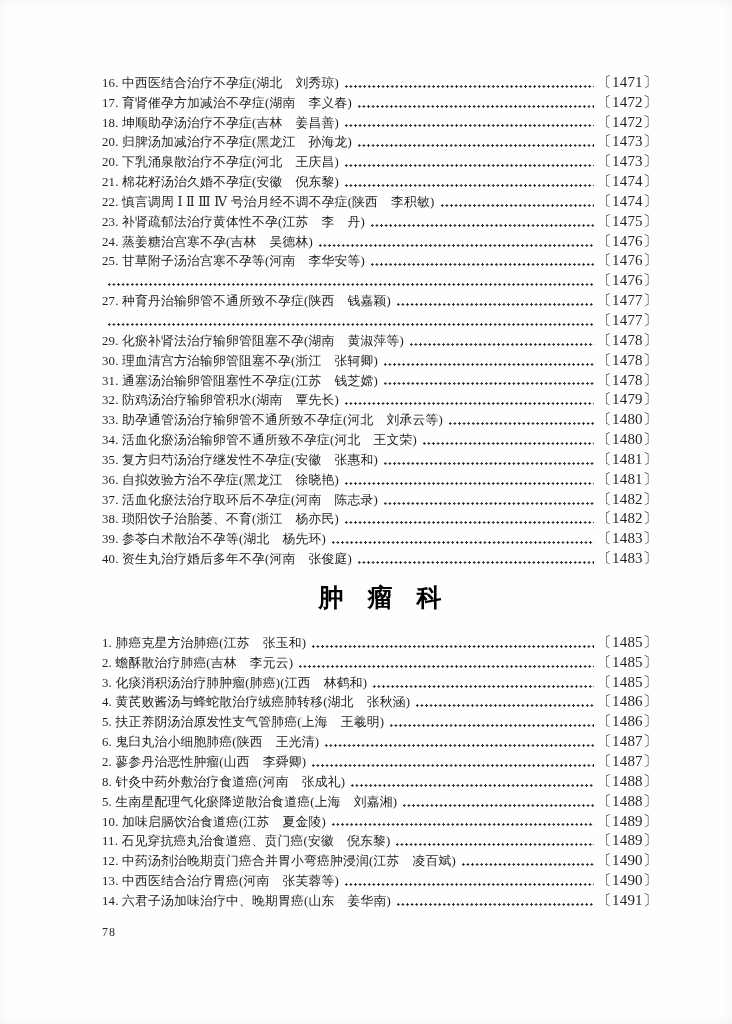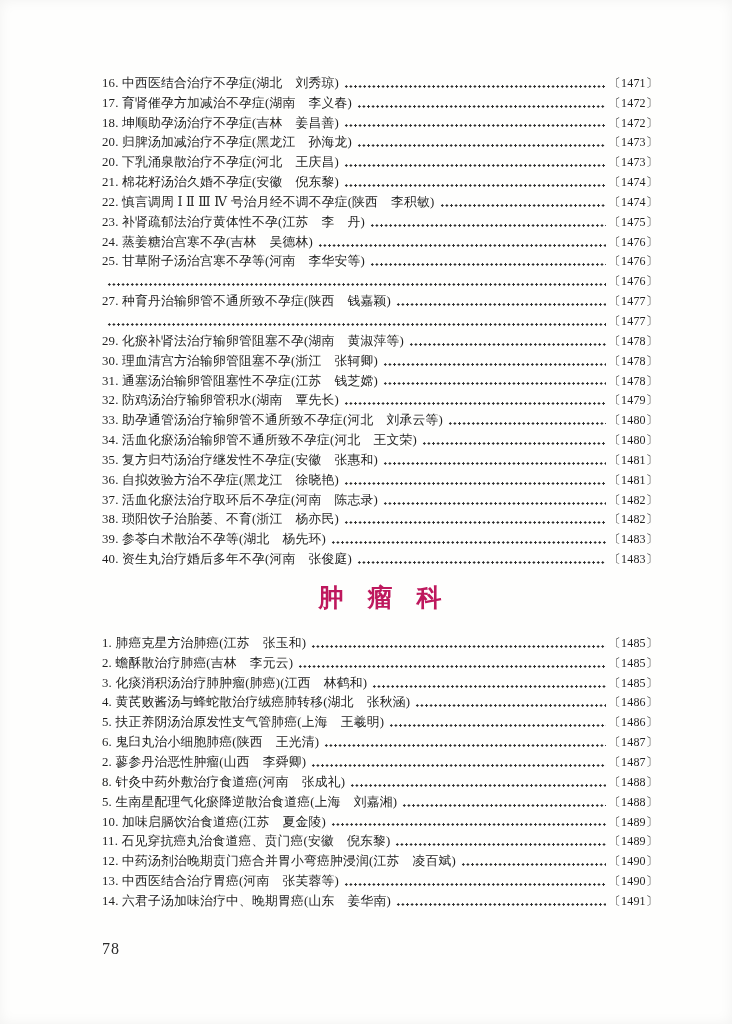--- a/index.html
+++ b/index.html
@@ -32,34 +32,34 @@
   .leader {
     flex: 1 1 auto;
     min-width: 18px;
     height: 1em;
     margin: 0 3px 0 5px;
     background-image: radial-gradient(circle, #2d2d2d 1.02px, rgba(0,0,0,0) 1.3px);
     background-size: 4.6px 4.6px;
     background-repeat: repeat-x;
     background-position: left 58%;
   }
-  .entry-page { flex: 0 0 auto; font-size: 12px; }
+  .entry-page { flex: 0 0 auto; font-size: 15px; }
   .section-heading {
     height: 30px;
     margin: 13px 0 21px 0;
     text-align: center;
     font-size: 25px;
     font-weight: 700;
     letter-spacing: 24px;
     padding-left: 24px; 
-    color: #be185d;
+    color: #000000;
   }
   .folio {
-    margin-top: 30px;
-    font-size: 16px;
+    margin-top: 15px;
+    font-size: 12px;
     letter-spacing: 1px;
     color: #2a2a2a;
   }
 </style>
 </head>
 <body>
 
 <div class="sheet">
   <div class="toc">
 

